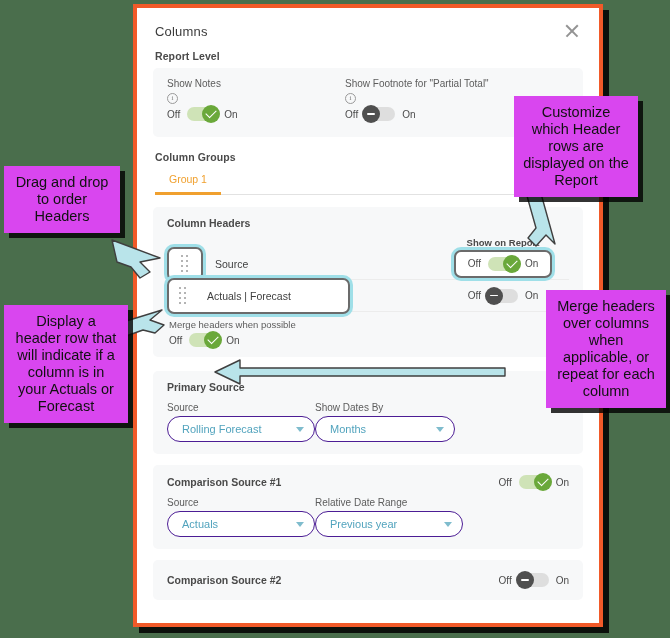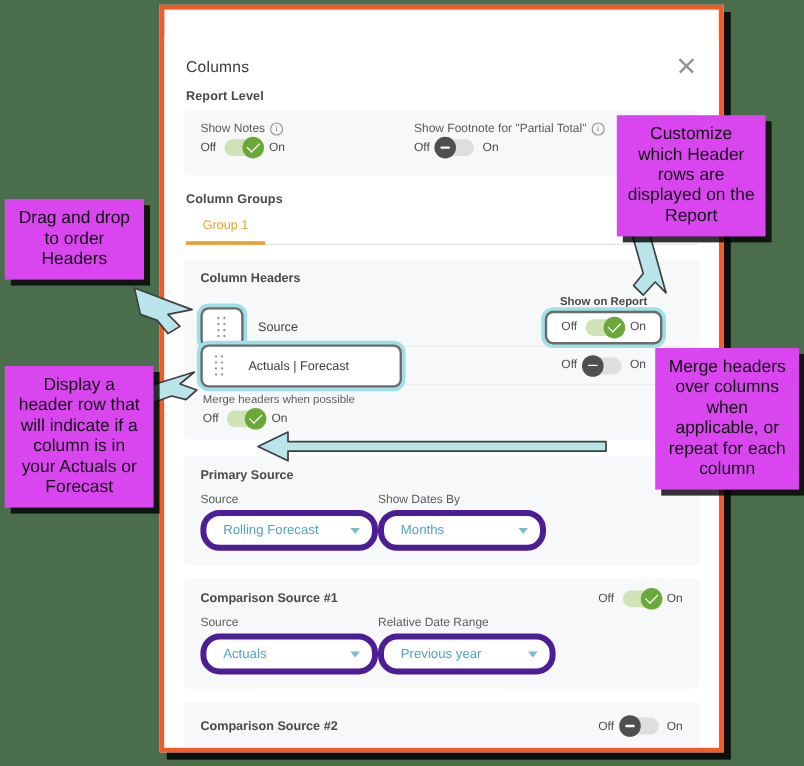--- a/index.html
+++ b/index.html
@@ -11,21 +11,21 @@
   }
   
   #panel{
     position:absolute;left:133px;top:4px;width:470px;height:623px;
     background:#ffffff;
     border:4px solid #f15a29;
     box-sizing:border-box;
     box-shadow:6px 6px 0 0 rgba(0,0,0,0.85);
   }
   #panel-inner{
-    position:absolute;inset:0;background:#fff;overflow:hidden;margin-top:24px;
+    position:absolute;inset:0;background:#fff;overflow:hidden;
   }
   
   .panel-head{
     display:flex;align-items:center;justify-content:space-between;
     padding:14px 18px 6px 18px;
   }
   .panel-title{font-size:13px;color:#3b3b3b;letter-spacing:.2px;}
   .close-x{
     width:18px;height:18px;position:relative;cursor:pointer;opacity:.65;
   }
@@ -45,22 +45,23 @@
   .card{
     margin:0 16px;background:#f7f8f9;border-radius:5px;
     padding:10px 14px 12px 14px;
   }
   .card.tight{padding:9px 14px;}
 
   .row{display:flex;align-items:flex-start;}
   .field{display:flex;flex-direction:column;}
 
   .fld-label{
-    font-size:10px;color:#5c5c5c;display:flex;align-items:flex-end;gap:4px;
+    font-size:10px;color:#5c5c5c;display:flex;align-items:flex-start;gap:4px;
     margin-bottom:3px;
+    flex-direction:column;
   }
   .info-i{
     display:inline-block;width:9px;height:9px;border:1px solid #9a9a9a;
     border-radius:50%;font-size:7px;line-height:9px;text-align:center;
     color:#7c7c7c;font-family:"Liberation Serif",serif;
   }
 
   
   .toggle-wrap{display:flex;align-items:center;gap:7px;}
   .tg-txt{font-size:10px;color:#4b4b4b;}
@@ -118,21 +119,21 @@
     box-shadow:0 0 0 3px #9fdfe8;background:#fff;
   }
   .hl-grip{padding:3px 4px;}
   .hl-row{padding:4px 10px 4px 2px;display:flex;align-items:center;}
   .hl-toggle{padding:5px 12px;}
 
   .merge-line{font-size:9.5px;color:#5c5c5c;margin:7px 0 3px 2px;}
 
   
   .sel{
-    border:5px solid #4c1d95;border-radius:16px;background:#fff;
+    border:1px solid #4c1d95;border-radius:16px;background:#fff;
     height:24px;display:flex;align-items:center;justify-content:space-between;
     padding:0 10px 0 14px;cursor:pointer;
   }
   .sel span{font-size:11px;color:#51a3bd;white-space:nowrap;}
   .caret{
     width:0;height:0;border-left:4px solid transparent;border-right:4px solid transparent;
     border-top:5px solid #7fbccd;margin-left:10px;flex:none;
   }
   .preview{font-size:8px;color:#7b7b7b;text-align:center;margin-top:4px;}
 
@@ -232,21 +233,21 @@
                   </span>
                 </span>
             <span class="tg-txt">On</span>
           </div>
         </div>
       </div>
     </div>
 
 
     <div class="hrow">
-      <div class="hl hl-row" style="width:168px;box-sizing:border-box;">
+      <div class="hl hl-row" style="width:183px;box-sizing:border-box;">
         <div class="grip">
           <i></i>
               <i></i>
               <i></i>
               <i></i>
               <i></i>
               <i></i>
               <i></i>
               <i></i>
         </div>

